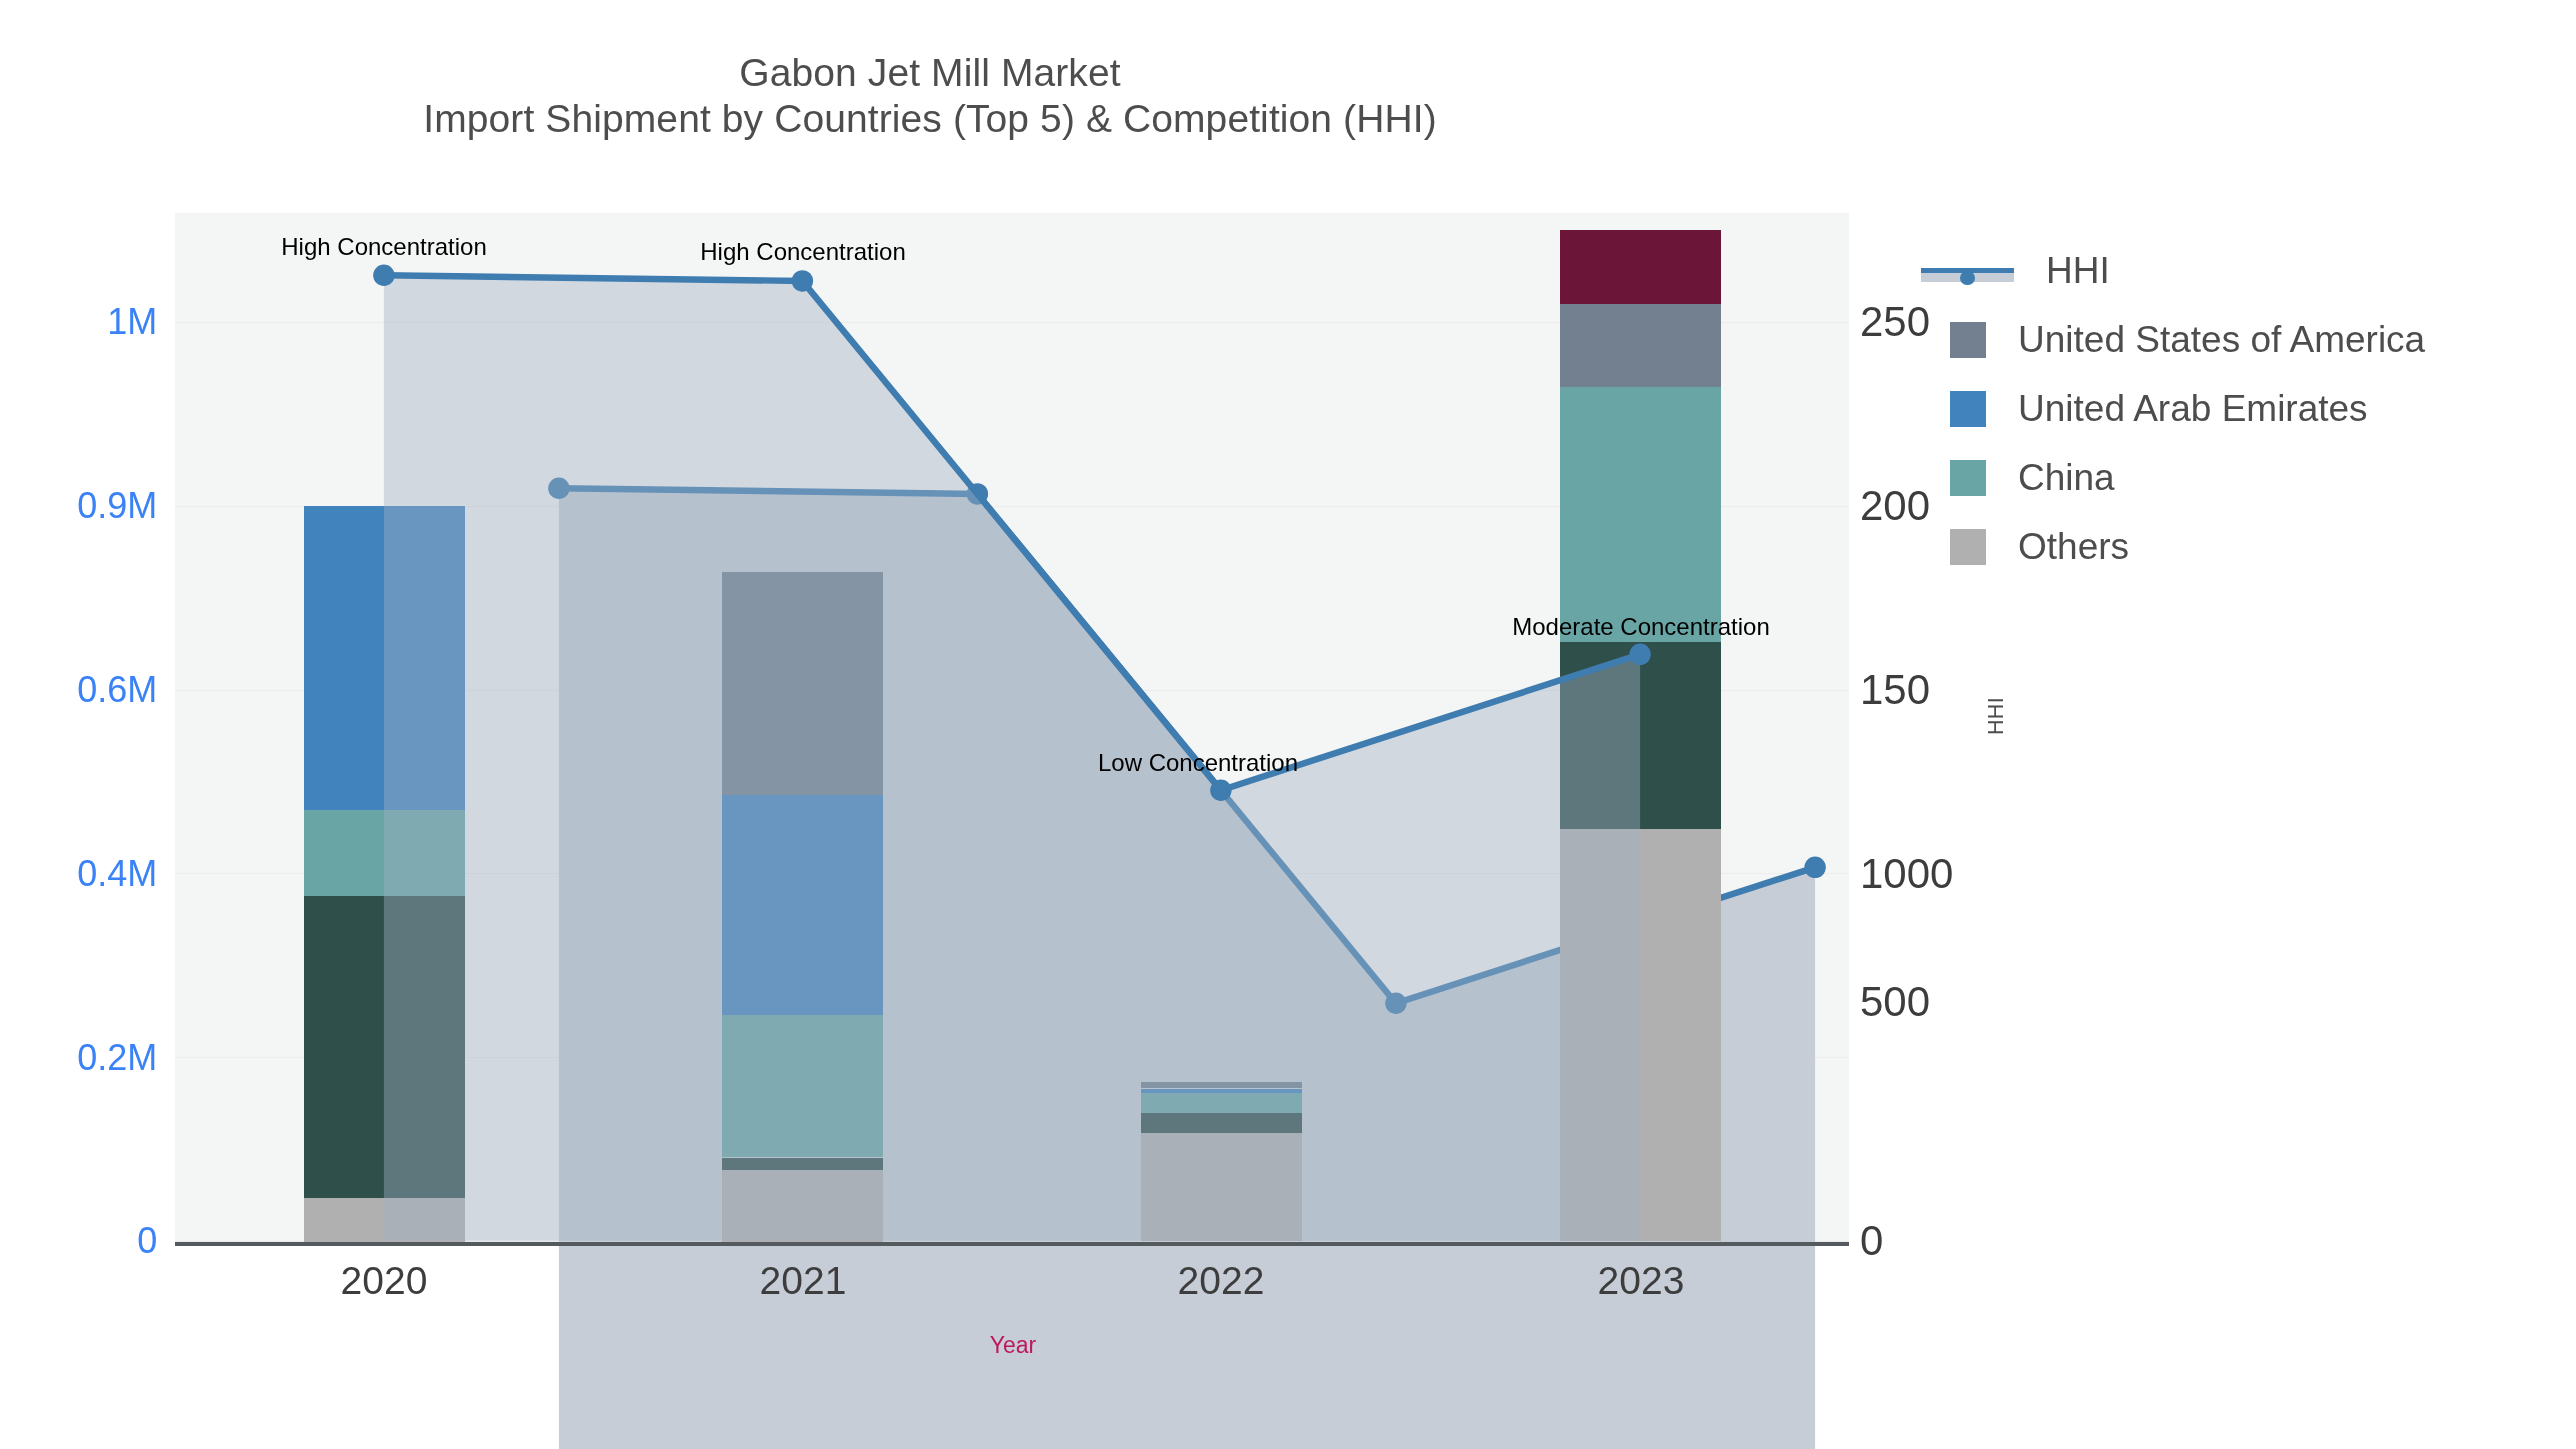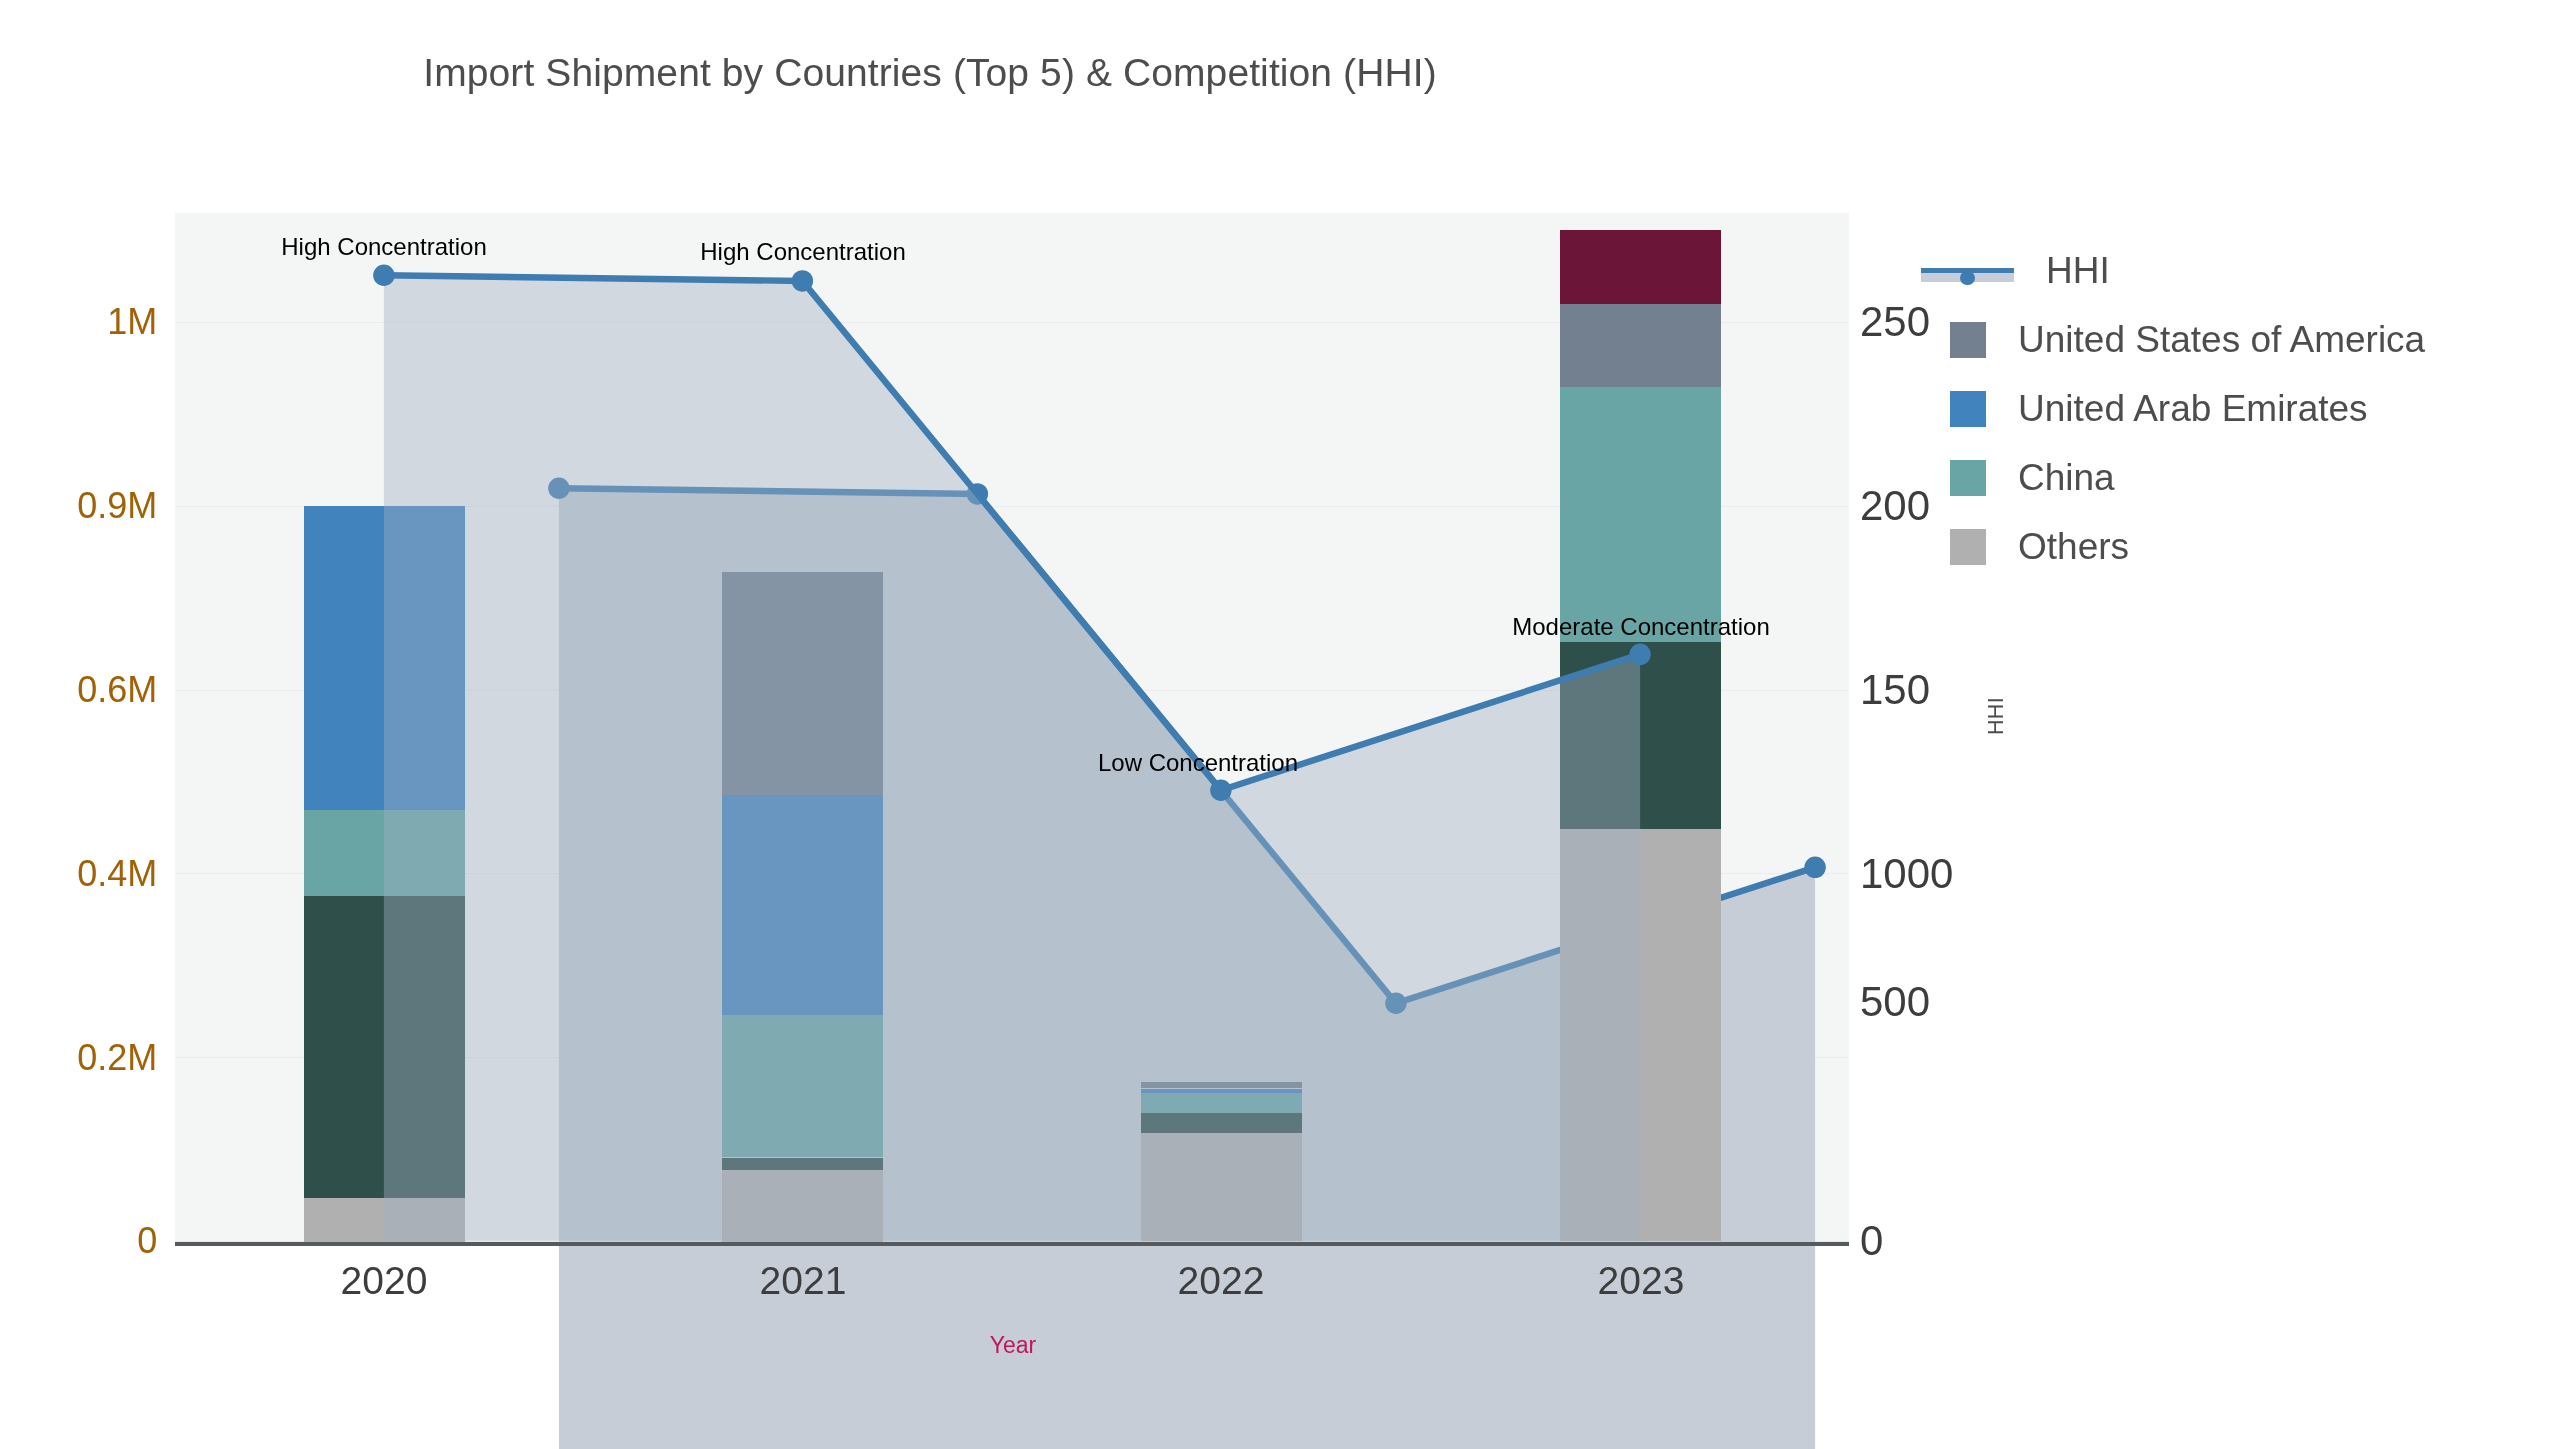--- a/index.html
+++ b/index.html
@@ -68,21 +68,21 @@
     width: 1674px;
     height: 3.6px;
     background: #555a5e;
   }
 
   
   .ytick-l {
     position: absolute;
     right: 2;
     text-align: right;
-    color: #a16207;
+    color: #3b82f6;
     font-size: 36px;
     white-space: nowrap;
     transform: translateY(-50%);
   }
 
   
   .ytick-r {
     position: absolute;
     left: 1860px;
     color: #3d3d3d;
@@ -199,20 +199,21 @@
     font-size: 37px;
     white-space: nowrap;
   }
 </style>
 </head>
 <body>
 
 <div id="figure">
 
   <div class="title-block">
+    <span class="title-line">Gabon Jet Mill Market</span>
     <span class="title-line">Import Shipment by Countries (Top 5) &amp; Competition (HHI)</span>
   </div>
 
   <div id="plot">
 
     <div class="gridline" style="top:1028px"></div>
     <div class="gridline" style="top:844px"></div>
     <div class="gridline" style="top:660px"></div>
     <div class="gridline" style="top:477px"></div>
     <div class="gridline" style="top:293px"></div>

